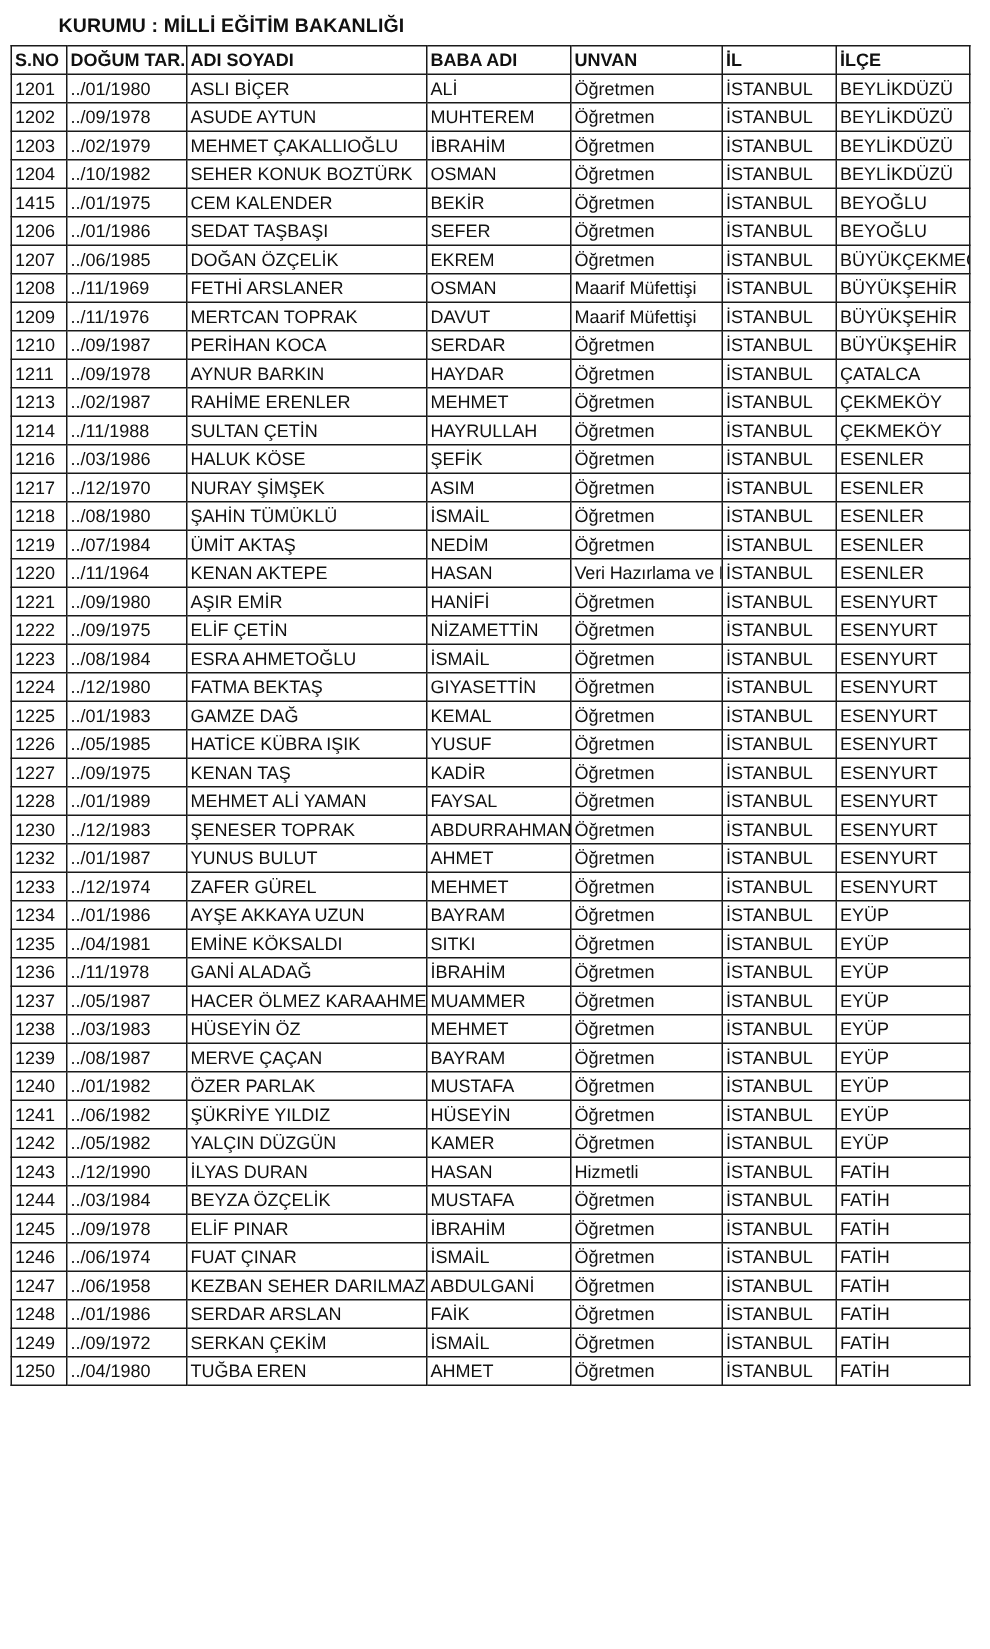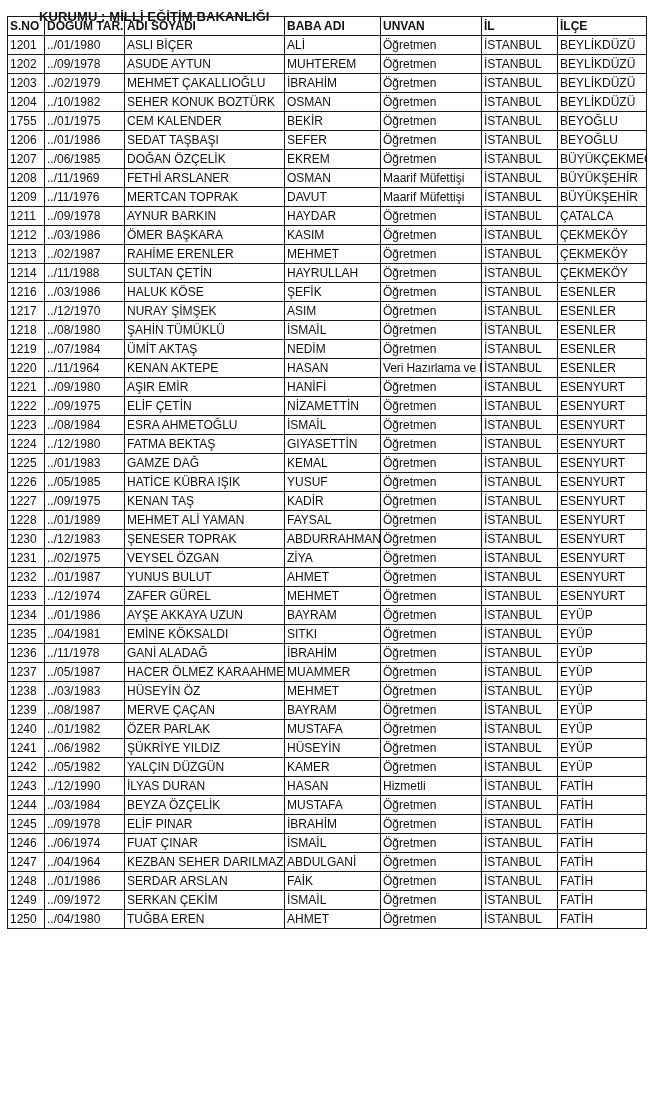--- a/index.html
+++ b/index.html
@@ -6,21 +6,21 @@
     body {
       width: 660px; height: 1099px; position: relative; overflow: hidden;
       font-family: "Liberation Sans", "DejaVu Sans", sans-serif;
       color: #111;
     }
     .title {
       position: absolute; left: 11px; top: 9px;
       font-size: 13px; font-weight: bold; letter-spacing: 0.1px; margin-left: 28px;
     }
     table.grid {
-      position: absolute; left: 7px; top: 16px;
+      position: absolute; left: 7px; top: 30px;
       border-collapse: collapse;
       table-layout: fixed;
       width: 639px;
     }
     table.grid td, table.grid th {
       border: 1.3px solid #1a1a1a;
       height: 18px;
       padding: 0 2px;
       font-size: 12px;
       line-height: 18px;
@@ -97,21 +97,21 @@
       <tr>
         <td class="sno">1204</td>
         <td>../10/1982</td>
         <td>SEHER KONUK BOZTÜRK</td>
         <td>OSMAN</td>
         <td>Öğretmen</td>
         <td>İSTANBUL</td>
         <td>BEYLİKDÜZÜ</td>
       </tr>
       <tr>
-        <td class="sno">1755</td>
+        <td class="sno">1415</td>
         <td>../01/1975</td>
         <td>CEM KALENDER</td>
         <td>BEKİR</td>
         <td>Öğretmen</td>
         <td>İSTANBUL</td>
         <td>BEYOĞLU</td>
       </tr>
       <tr>
         <td class="sno">1206</td>
         <td>../01/1986</td>
@@ -142,36 +142,36 @@
       <tr>
         <td class="sno">1209</td>
         <td>../11/1976</td>
         <td>MERTCAN TOPRAK</td>
         <td>DAVUT</td>
         <td>Maarif Müfettişi</td>
         <td>İSTANBUL</td>
         <td>BÜYÜKŞEHİR</td>
       </tr>
       <tr>
+        <td class="sno">1210</td>
+        <td>../09/1987</td>
+        <td>PERİHAN KOCA</td>
+        <td>SERDAR</td>
+        <td>Öğretmen</td>
+        <td>İSTANBUL</td>
+        <td>BÜYÜKŞEHİR</td>
+      </tr>
+      <tr>
         <td class="sno">1211</td>
         <td>../09/1978</td>
         <td>AYNUR BARKIN</td>
         <td>HAYDAR</td>
         <td>Öğretmen</td>
         <td>İSTANBUL</td>
         <td>ÇATALCA</td>
-      </tr>
-      <tr>
-        <td class="sno">1212</td>
-        <td>../03/1986</td>
-        <td>ÖMER BAŞKARA</td>
-        <td>KASIM</td>
-        <td>Öğretmen</td>
-        <td>İSTANBUL</td>
-        <td>ÇEKMEKÖY</td>
       </tr>
       <tr>
         <td class="sno">1213</td>
         <td>../02/1987</td>
         <td>RAHİME ERENLER</td>
         <td>MEHMET</td>
         <td>Öğretmen</td>
         <td>İSTANBUL</td>
         <td>ÇEKMEKÖY</td>
       </tr>
@@ -304,29 +304,20 @@
       <tr>
         <td class="sno">1230</td>
         <td>../12/1983</td>
         <td>ŞENESER TOPRAK</td>
         <td>ABDURRAHMAN</td>
         <td>Öğretmen</td>
         <td>İSTANBUL</td>
         <td>ESENYURT</td>
       </tr>
       <tr>
-        <td class="sno">1231</td>
-        <td>../02/1975</td>
-        <td>VEYSEL ÖZGAN</td>
-        <td>ZİYA</td>
-        <td>Öğretmen</td>
-        <td>İSTANBUL</td>
-        <td>ESENYURT</td>
-      </tr>
-      <tr>
         <td class="sno">1232</td>
         <td>../01/1987</td>
         <td>YUNUS BULUT</td>
         <td>AHMET</td>
         <td>Öğretmen</td>
         <td>İSTANBUL</td>
         <td>ESENYURT</td>
       </tr>
       <tr>
         <td class="sno">1233</td>
@@ -449,21 +440,21 @@
         <td class="sno">1246</td>
         <td>../06/1974</td>
         <td>FUAT ÇINAR</td>
         <td>İSMAİL</td>
         <td>Öğretmen</td>
         <td>İSTANBUL</td>
         <td>FATİH</td>
       </tr>
       <tr>
         <td class="sno">1247</td>
-        <td>../04/1964</td>
+        <td>../06/1958</td>
         <td>KEZBAN SEHER DARILMAZ</td>
         <td>ABDULGANİ</td>
         <td>Öğretmen</td>
         <td>İSTANBUL</td>
         <td>FATİH</td>
       </tr>
       <tr>
         <td class="sno">1248</td>
         <td>../01/1986</td>
         <td>SERDAR ARSLAN</td>

